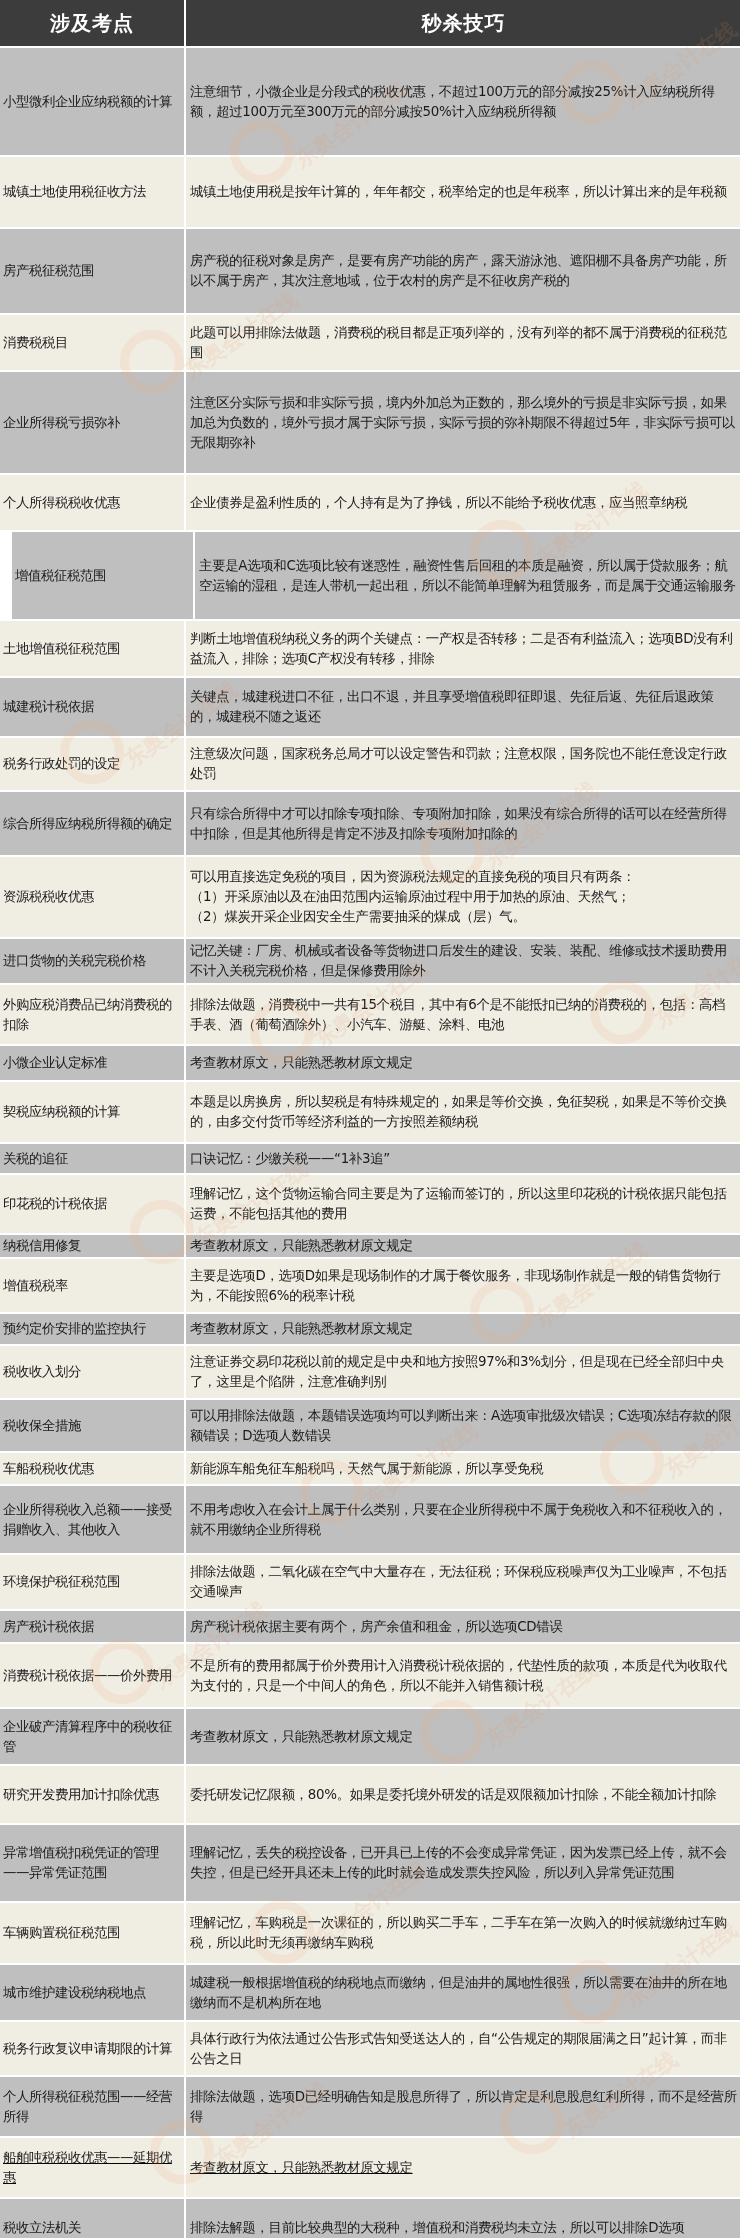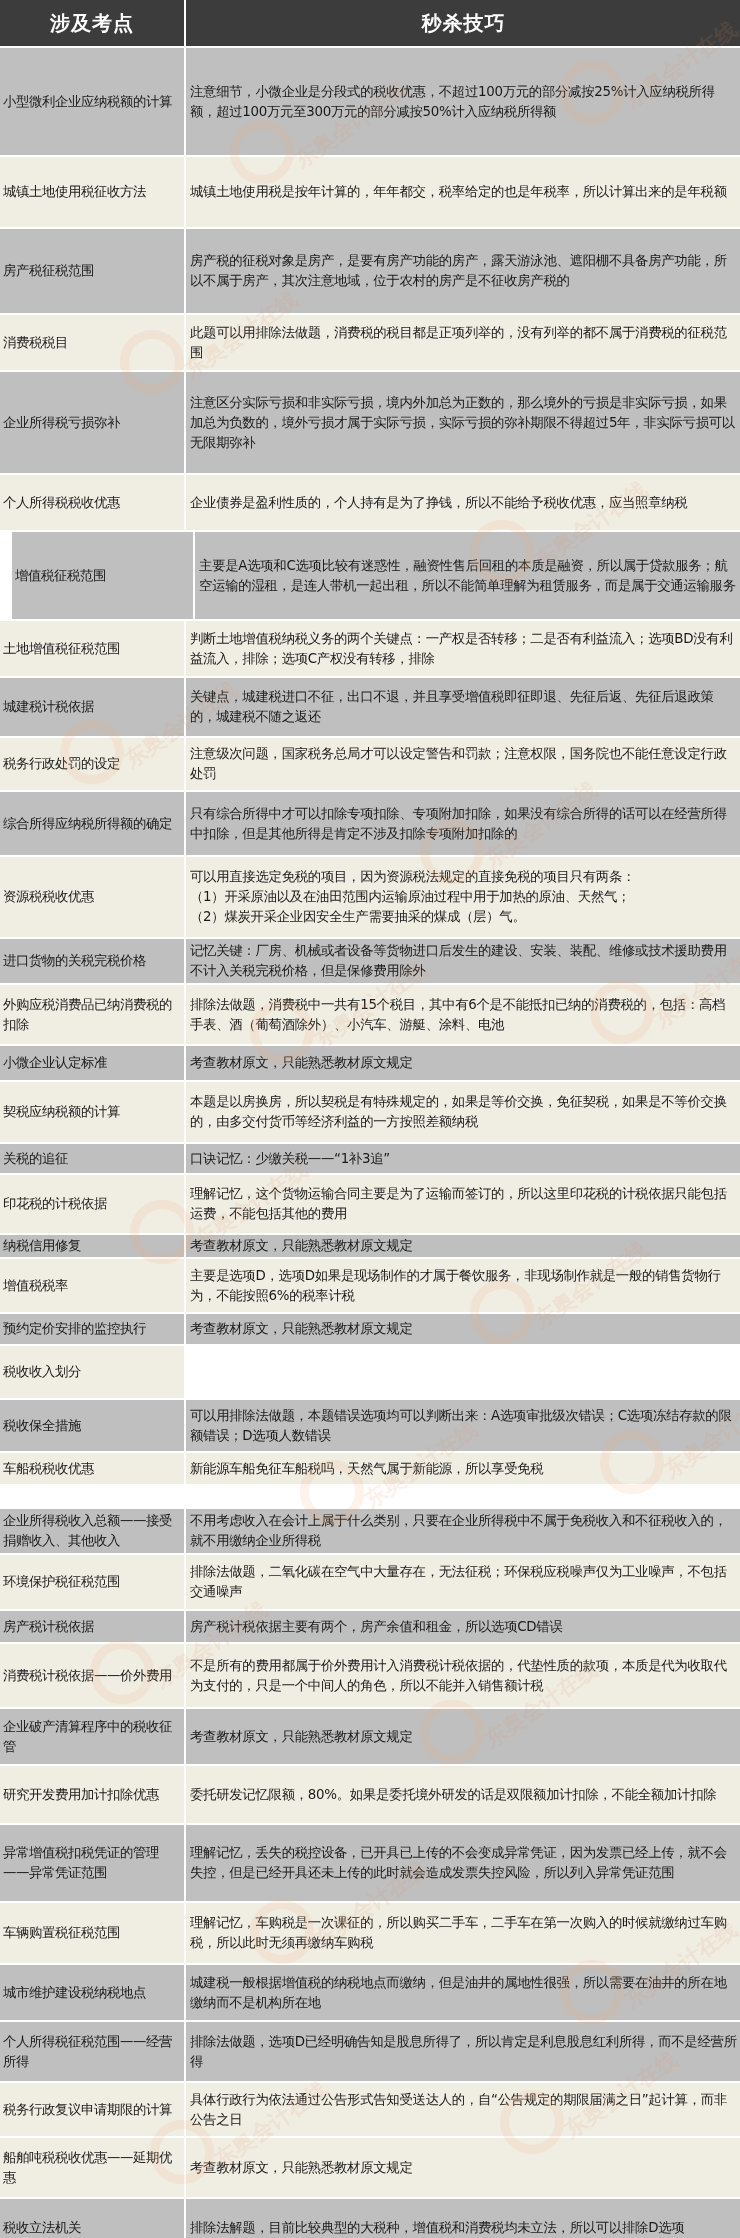--- a/index.html
+++ b/index.html
@@ -110,30 +110,31 @@
       <div class="row even" style="height: 55px;">
         <div class="cell c1">增值税税率</div>
         <div class="cell c2" style="white-space: pre-line;">主要是选项D，选项D如果是现场制作的才属于餐饮服务，非现场制作就是一般的销售货物行为，不能按照6%的税率计税</div>
       </div>
       <div class="row odd" style="height: 32px;">
         <div class="cell c1">预约定价安排的监控执行</div>
         <div class="cell c2" style="white-space: pre-line;">考查教材原文，只能熟悉教材原文规定</div>
       </div>
       <div class="row even" style="height: 54px;">
         <div class="cell c1">税收收入划分</div>
+        <div class="cell c2" style="white-space: pre-line;">注意证券交易印花税以前的规定是中央和地方按照97%和3%划分，但是现在已经全部归中央了，这里是个陷阱，注意准确判别</div>
       </div>
       <div class="row odd" style="height: 53px;">
         <div class="cell c1">税收保全措施</div>
         <div class="cell c2" style="white-space: pre-line;">可以用排除法做题，本题错误选项均可以判断出来：A选项审批级次错误；C选项冻结存款的限额错误；D选项人数错误</div>
       </div>
       <div class="row even" style="height: 33px;">
         <div class="cell c1">车船税税收优惠</div>
         <div class="cell c2" style="white-space: pre-line;">新能源车船免征车船税吗，天然气属于新能源，所以享受免税</div>
       </div>
-      <div class="row odd" style="height: 69px; align-items: flex-end;">
+      <div class="row odd" style="height: 69px;">
         <div class="cell c1">企业所得税收入总额——接受捐赠收入、其他收入</div>
         <div class="cell c2" style="white-space: pre-line;">不用考虑收入在会计上属于什么类别，只要在企业所得税中不属于免税收入和不征税收入的，就不用缴纳企业所得税</div>
       </div>
       <div class="row even" style="height: 56px;">
         <div class="cell c1">环境保护税征税范围</div>
         <div class="cell c2" style="white-space: pre-line;">排除法做题，二氧化碳在空气中大量存在，无法征税；环保税应税噪声仅为工业噪声，不包括交通噪声</div>
       </div>
       <div class="row odd" style="height: 33px;">
         <div class="cell c1">房产税计税依据</div>
         <div class="cell c2" style="white-space: pre-line;">房产税计税依据主要有两个，房产余值和租金，所以选项CD错误</div>
@@ -155,29 +156,29 @@
         <div class="cell c2" style="white-space: pre-line;">理解记忆，丢失的税控设备，已开具已上传的不会变成异常凭证，因为发票已经上传，就不会失控，但是已经开具还未上传的此时就会造成发票失控风险，所以列入异常凭证范围</div>
       </div>
       <div class="row even" style="height: 62px;">
         <div class="cell c1">车辆购置税征税范围</div>
         <div class="cell c2" style="white-space: pre-line;">理解记忆，车购税是一次课征的，所以购买二手车，二手车在第一次购入的时候就缴纳过车购税，所以此时无须再缴纳车购税</div>
       </div>
       <div class="row odd" style="height: 57px;">
         <div class="cell c1">城市维护建设税纳税地点</div>
         <div class="cell c2" style="white-space: pre-line;">城建税一般根据增值税的纳税地点而缴纳，但是油井的属地性很强，所以需要在油井的所在地缴纳而不是机构所在地</div>
       </div>
+      <div class="row even" style="height: 55px;">
+        <div class="cell c1">税务行政复议申请期限的计算</div>
+        <div class="cell c2" style="white-space: pre-line;">具体行政行为依法通过公告形式告知受送达人的，自“公告规定的期限届满之日”起计算，而非公告之日</div>
+      </div>
       <div class="row odd" style="height: 61px;">
         <div class="cell c1">个人所得税征税范围——经营所得</div>
         <div class="cell c2" style="white-space: pre-line;">排除法做题，选项D已经明确告知是股息所得了，所以肯定是利息股息红利所得，而不是经营所得</div>
       </div>
-      <div class="row even" style="height: 55px;">
-        <div class="cell c1">税务行政复议申请期限的计算</div>
-        <div class="cell c2" style="white-space: pre-line;">具体行政行为依法通过公告形式告知受送达人的，自“公告规定的期限届满之日”起计算，而非公告之日</div>
-      </div>
-      <div class="row even" style="height: 61px;">
+      <div class="row even" style="height: 61px; text-decoration: underline;">
         <div class="cell c1">船舶吨税税收优惠——延期优惠</div>
         <div class="cell c2" style="white-space: pre-line;">考查教材原文，只能熟悉教材原文规定</div>
       </div>
       <div class="row odd" style="height: 60px;">
         <div class="cell c1">税收立法机关</div>
         <div class="cell c2" style="white-space: pre-line;">排除法解题，目前比较典型的大税种，增值税和消费税均未立法，所以可以排除D选项</div>
       </div>
     </div>
 </div>
 

